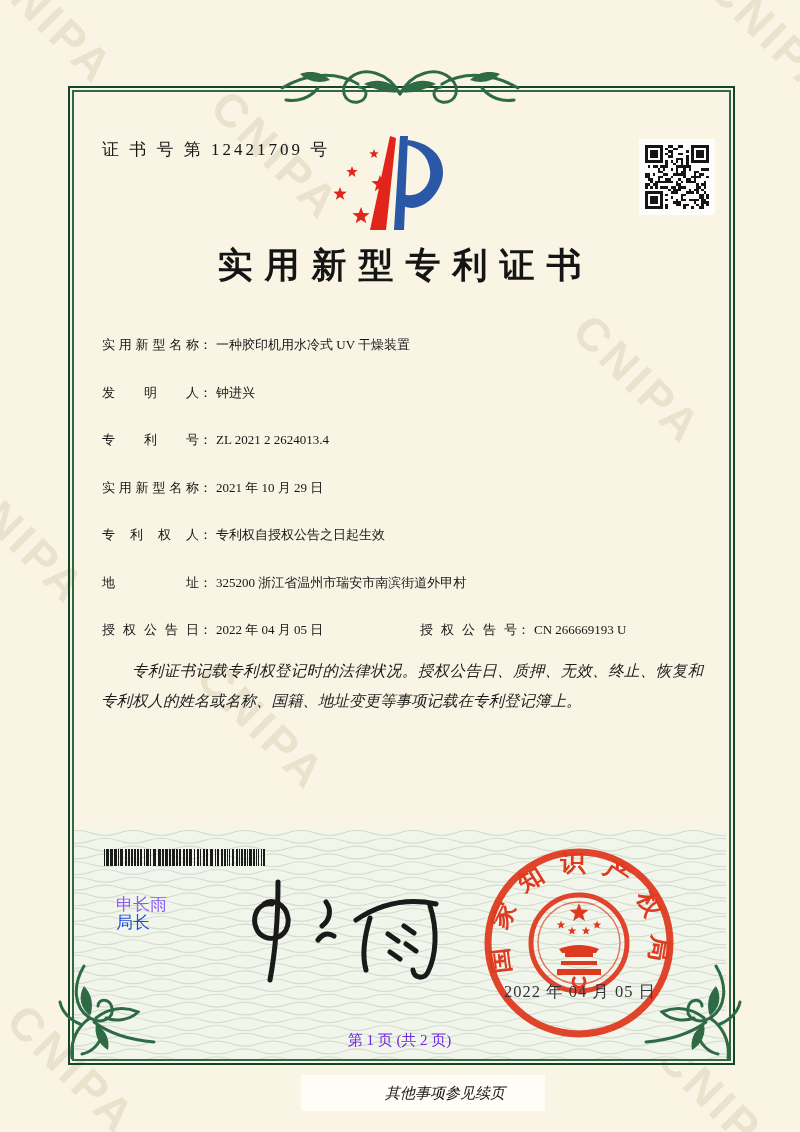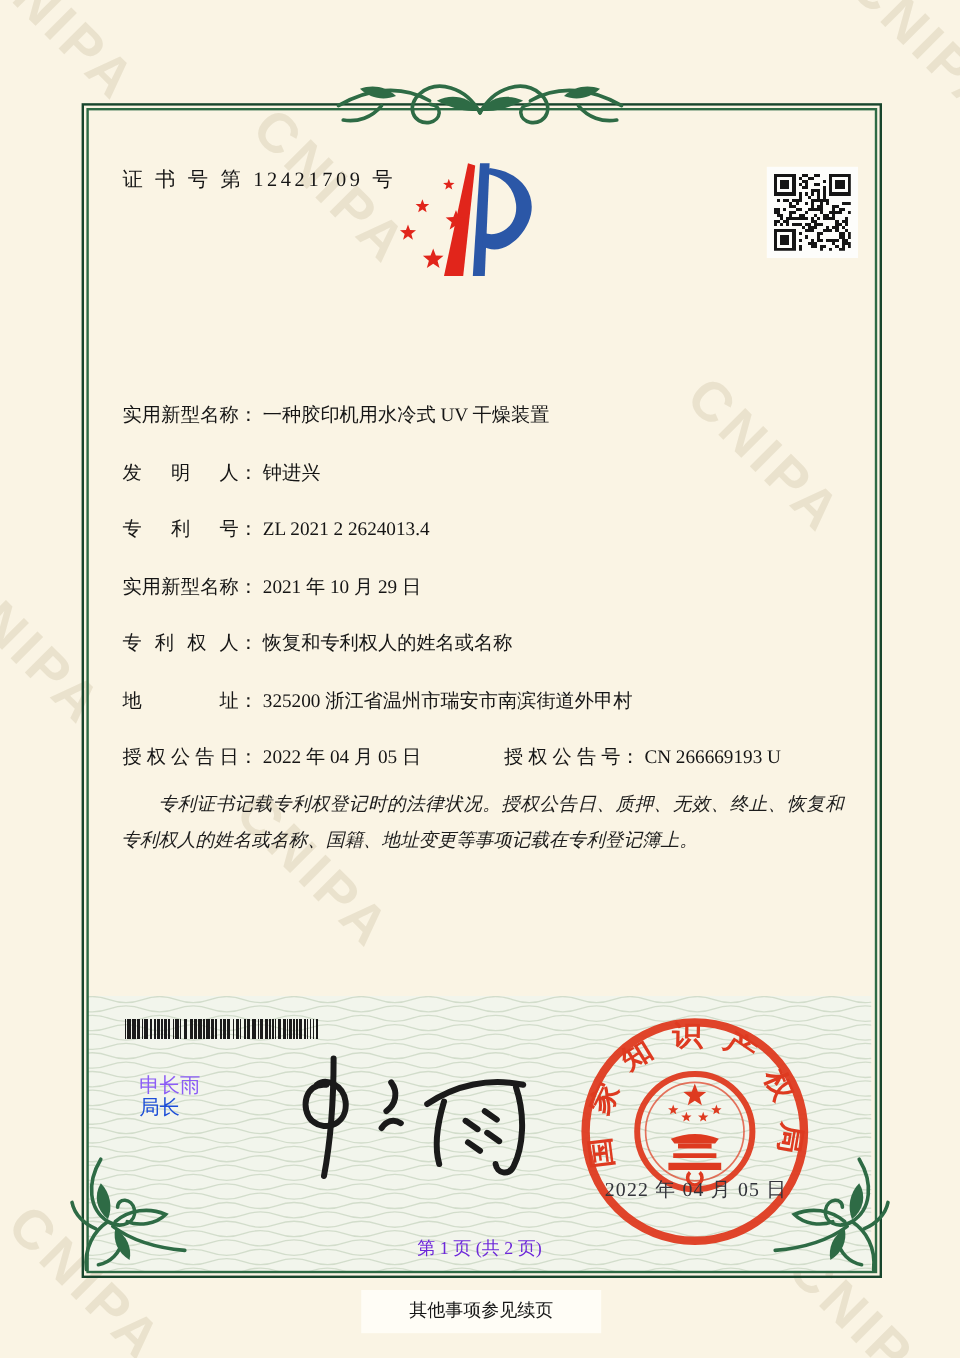--- a/index.html
+++ b/index.html
@@ -17,38 +17,38 @@
   .band{position:absolute;left:73px;top:830px;width:653px;height:229px;
         background:#f2f5ec;z-index:1;}
   .band svg{display:block;}
   
   .cert-no{position:absolute;left:102px;top:138px;font-size:17px;letter-spacing:3px;z-index:4;}
   .qr-box{position:absolute;left:639px;top:139px;width:76px;height:76px;background:#fdfdfb;
           z-index:4;display:flex;align-items:center;justify-content:center;}
   .logo{position:absolute;left:328px;top:128px;z-index:4;}
   .title{position:absolute;left:68px;top:242px;width:663px;text-align:center;
          font-size:35px;font-weight:700;letter-spacing:12px;text-indent:12px;z-index:4;}
-  .frow{position:absolute;left:102px;font-size:16px;white-space:nowrap;z-index:4;}
+  .frow{position:absolute;left:102px;font-size:13px;white-space:nowrap;z-index:4;}
   .flabel{display:inline-block;width:97px;text-align:justify;text-align-last:justify;}
   .fcolon{display:inline-block;margin-right:4px;}
   .pair2{position:absolute;left:318px;top:0;}
   .bodytext{position:absolute;left:101px;top:656px;width:602px;z-index:4;
             font-size:15.5px;line-height:29.5px;text-align:justify;font-style:italic;color:#1c1c1c;}
   .bodytext p{margin:0;text-indent:2em;}
   .barcode{position:absolute;left:104px;top:849px;z-index:5;}
   .sig-title{position:absolute;left:116px;top:911px;font:400 17px "Liberation Sans",sans-serif;color:#1d4ed8;z-index:5;}
   .sig-name{position:absolute;left:116px;top:893px;font:400 17px "Liberation Sans",sans-serif;color:#8b5cf6;z-index:5;}
   .signature{position:absolute;left:238px;top:876px;z-index:5;}
   .seal{position:absolute;left:479px;top:843px;z-index:6;}
   .seal-date{position:absolute;left:495px;top:981px;width:170px;text-align:center;z-index:7;
              font-size:16.5px;color:#33343b;letter-spacing:1px;}
   .page-ind{position:absolute;left:68px;top:1031px;width:663px;text-align:center;
             font-size:15px;z-index:5;color:#6d28d9;}
   .cont-note{position:absolute;left:301px;top:1075px;width:200px;height:36px;line-height:36px;
-             background:#fffdf6;text-align:center;font-size:15px;z-index:4;}
+             background:#fffdf6;text-align:center;font-size:15px;font-style:italic;z-index:4;padding-left:44px;}
 </style>
 </head>
 <body>
 
 <div class="page">
 
   <span class="wm" style="left:-30px;top:-8px">CNIPA</span>
   <span class="wm" style="left:693px;top:8px">CNIPA</span>
   <span class="wm" style="left:196px;top:128px">CNIPA</span>
   <span class="wm" style="left:558px;top:352px">CNIPA</span>
@@ -414,35 +414,36 @@
     <polygon points="62,8 68,10 58,102 42,102" fill="#e1251b"></polygon>
     <polygon points="72,8 80,8 76,102 66,102" fill="#2b57a7"></polygon>
     <path d="M80,12 C114,16 126,46 104,70 C93,81 82,82 74,77 L75,66 C88,71 104,60 102,42 C100,27 90,19 78,17 Z" fill="#2b57a7"></path>
   <polygon points="46.0,21.0 47.2,24.3 50.8,24.5 48.0,26.6 48.9,30.0 46.0,28.1 43.1,30.0 44.0,26.6 41.2,24.5 44.8,24.3" fill="#e1251b"></polygon>
       <polygon points="24.0,38.0 25.5,42.0 29.7,42.1 26.4,44.8 27.5,48.9 24.0,46.5 20.5,48.9 21.6,44.8 18.3,42.1 22.5,42.0" fill="#e1251b"></polygon>
       <polygon points="52.0,47.0 54.2,52.9 60.6,53.2 55.6,57.2 57.3,63.3 52.0,59.8 46.7,63.3 48.4,57.2 43.4,53.2 49.8,52.9" fill="#e1251b"></polygon>
       <polygon points="12.0,59.0 13.7,63.6 18.7,63.8 14.8,66.9 16.1,71.7 12.0,68.9 7.9,71.7 9.2,66.9 5.3,63.8 10.3,63.6" fill="#e1251b"></polygon>
       <polygon points="33.0,79.0 35.2,84.9 41.6,85.2 36.6,89.2 38.3,95.3 33.0,91.8 27.7,95.3 29.4,89.2 24.4,85.2 30.8,84.9" fill="#e1251b"></polygon>
     </svg>
 
+  <div class="title">实用新型专利证书</div>
 
   <div class="frow" style="top:336px">
     <span class="flabel">实用新型名称</span><span class="fcolon">：</span><span>一种胶印机用水冷式 UV 干燥装置</span>
   </div>
   <div class="frow" style="top:384px">
     <span class="flabel">发明人</span><span class="fcolon">：</span><span>钟进兴</span>
   </div>
   <div class="frow" style="top:431px">
     <span class="flabel">专利号</span><span class="fcolon">：</span><span>ZL 2021 2 2624013.4</span>
   </div>
   <div class="frow" style="top:479px">
     <span class="flabel">实用新型名称</span><span class="fcolon">：</span><span>2021 年 10 月 29 日</span>
   </div>
   <div class="frow" style="top:526px">
-    <span class="flabel">专利权人</span><span class="fcolon">：</span><span>恢复和专利权人的姓名或名称</span>
+    <span class="flabel">专利权人</span><span class="fcolon">：</span><span>专利权自授权公告之日起生效</span>
   </div>
   <div class="frow" style="top:574px">
     <span class="flabel">地址</span><span class="fcolon">：</span><span>325200 浙江省温州市瑞安市南滨街道外甲村</span>
   </div>
   <div class="frow" style="top:621px">
     <span class="flabel">授权公告日</span><span class="fcolon">：</span><span>2022 年 04 月 05 日</span>
     <span class="pair2">
       <span class="flabel">授权公告号</span><span class="fcolon">：</span><span>CN 266669193 U</span>
     </span>
   </div>

